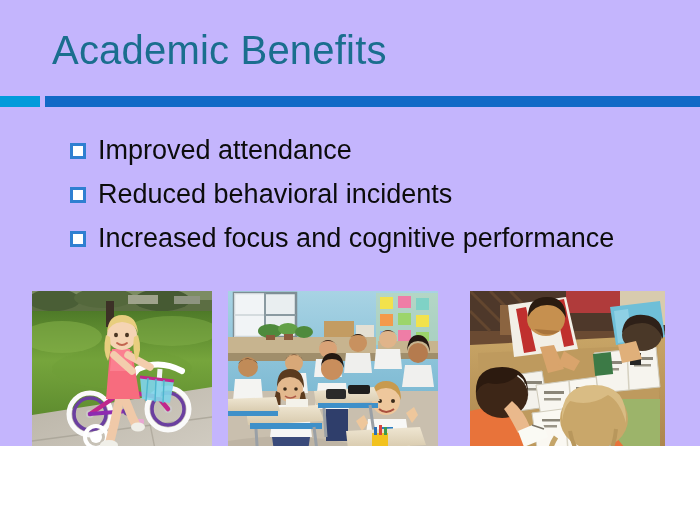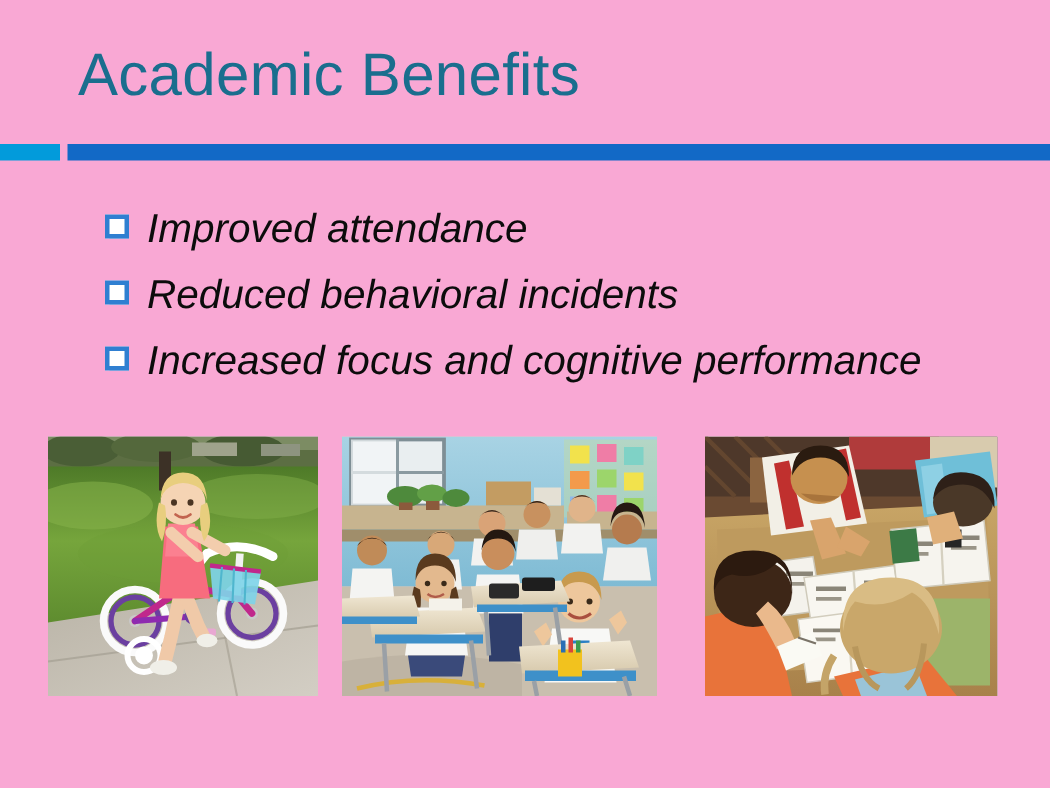--- a/index.html
+++ b/index.html
@@ -7,22 +7,22 @@
     margin: 0;
     padding: 0;
     background: #ffffff;
   }
   body {
     font-family: "Liberation Sans", sans-serif;
   }
   .slide {
     position: relative;
     width: 700px;
-    height: 525px;
-    background: #f9a8d4;
+    height: 446px;
+    background: #c4b5fd;
     overflow: hidden;
   }
 
   
   .slide-title {
     position: absolute;
     left: 52px;
     top: 28px;
     font-family: "Liberation Sans", sans-serif;
     font-size: 40px;
@@ -60,23 +60,22 @@
 
   
   .bullet-list {
     position: absolute;
     left: 68px;
     top: 128px;
     width: 614px;
   }
   .bullet-item {
     display: flex;
-    align-items: flex-end;
+    align-items: center;
     height: 44px;
-    font-style: italic;
   }
   .bullet-marker {
     position: relative;
     width: 30px;
     flex: 0 0 30px;
     height: 44px;
   }
   
   .bullet-marker .sq-shadow {
     position: absolute;

